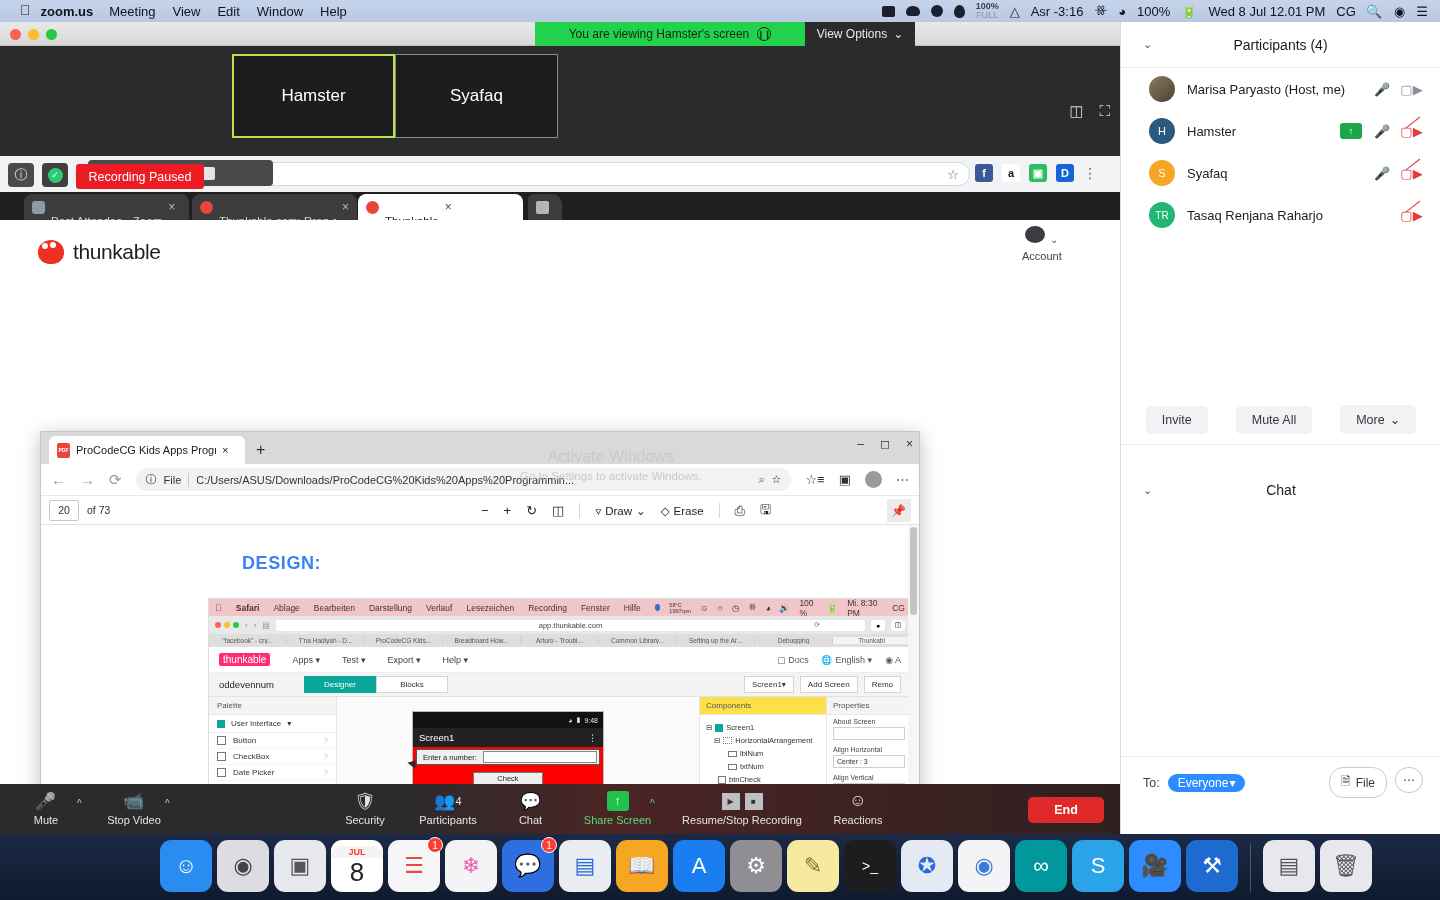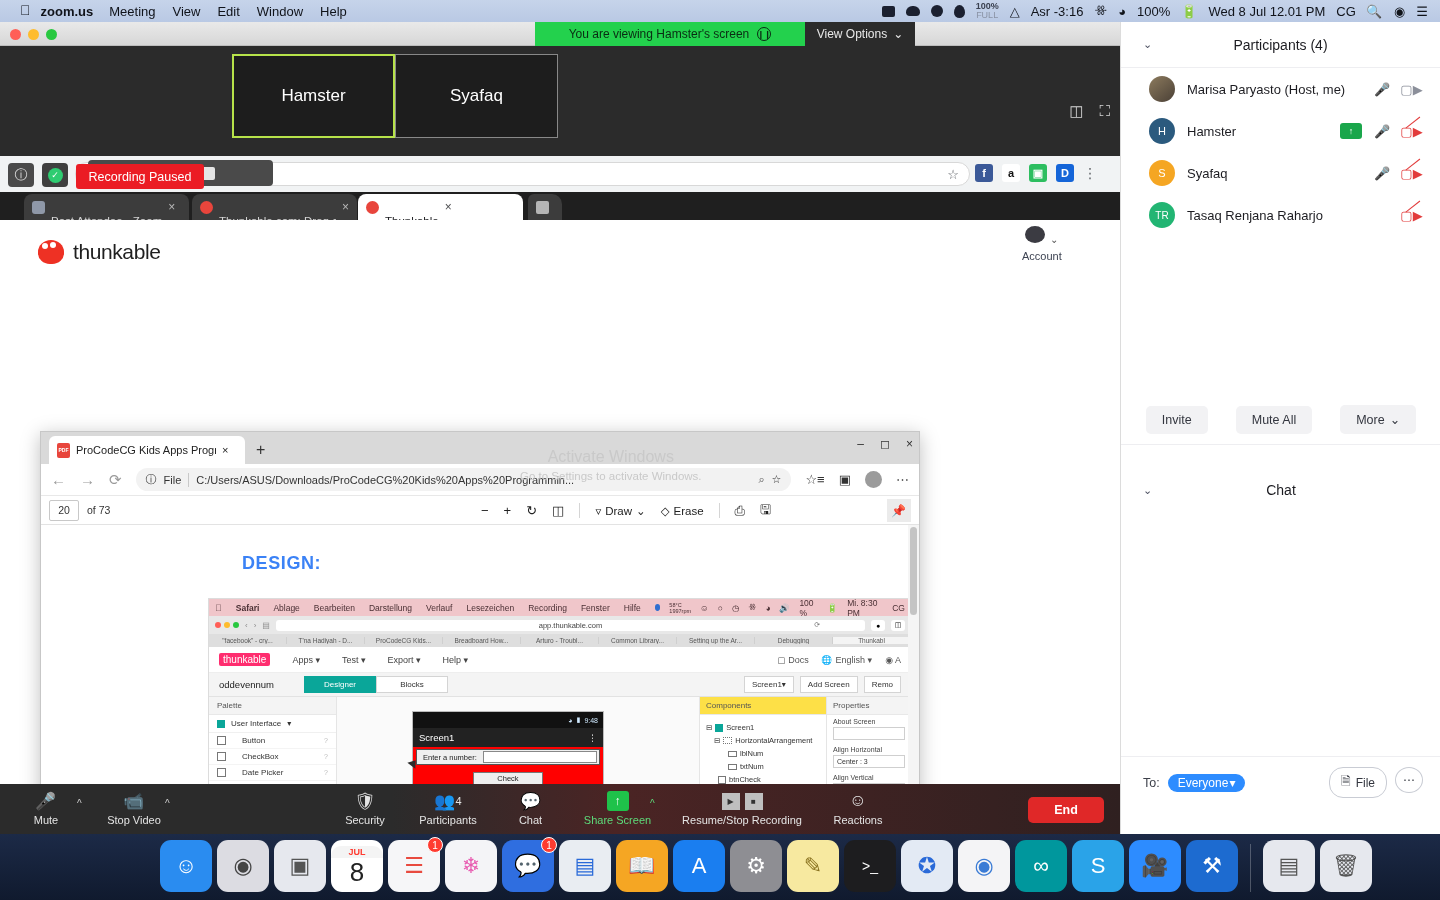--- a/index.html
+++ b/index.html
@@ -198,21 +198,21 @@
   .th-sub .r3 { margin-left:auto; display:flex; gap:6px; }
   .th-sub .btn3 { height:17px; border:1px solid #d4d4d4; background:#fff; font-size:8px;
       display:flex; align-items:center; justify-content:center; padding:0 7px; color:#333;}
 
   .th-main { position:relative; height:236px; background:#fafafa; display:flex; }
   .th-pal { width:128px; background:#fff; border-right:1px solid #e5e5e5; }
   .th-pal .hd { font-size:8px; color:#555; padding:4px 8px; background:#f4f4f4; border-bottom:1px solid #e8e8e8;}
   .th-pal .cat { font-size:8px; color:#333; padding:4px 8px; display:flex; align-items:center; gap:6px;
       border-bottom:1px solid #f0f0f0;}
   .th-pal .cat .sw { width:8px;height:8px;background:#0aa699;display:inline-block;}
-  .palrow { font-size:8px; color:#333; padding:3px 8px; display:flex; align-items:center; gap:16px;
+  .palrow { font-size:8px; color:#333; padding:3px 8px; display:flex; align-items:center; gap:7px;
       border-bottom:1px solid #f4f4f4; }
   .palrow .gl { width:9px;height:9px;border:1px solid #777; display:inline-block; flex:none;}
   .palrow .q { margin-left:auto; color:#bbb; font-size:7px; }
 
   .th-canvas { flex:1; position:relative; background:#fafafa; }
   .phone { position:absolute; left:75px; top:14px; width:192px; height:222px; background:#ff0000;
       border:1px solid #bbb; }
   .phone .statusbar { height:16px; background:#111; display:flex; align-items:center;
       justify-content:flex-end; gap:4px; padding-right:5px; color:#cfe9ff; font-size:7px;}
   .phone .titlebar { height:19px; background:#222; color:#fff; font-size:9.5px; display:flex;

